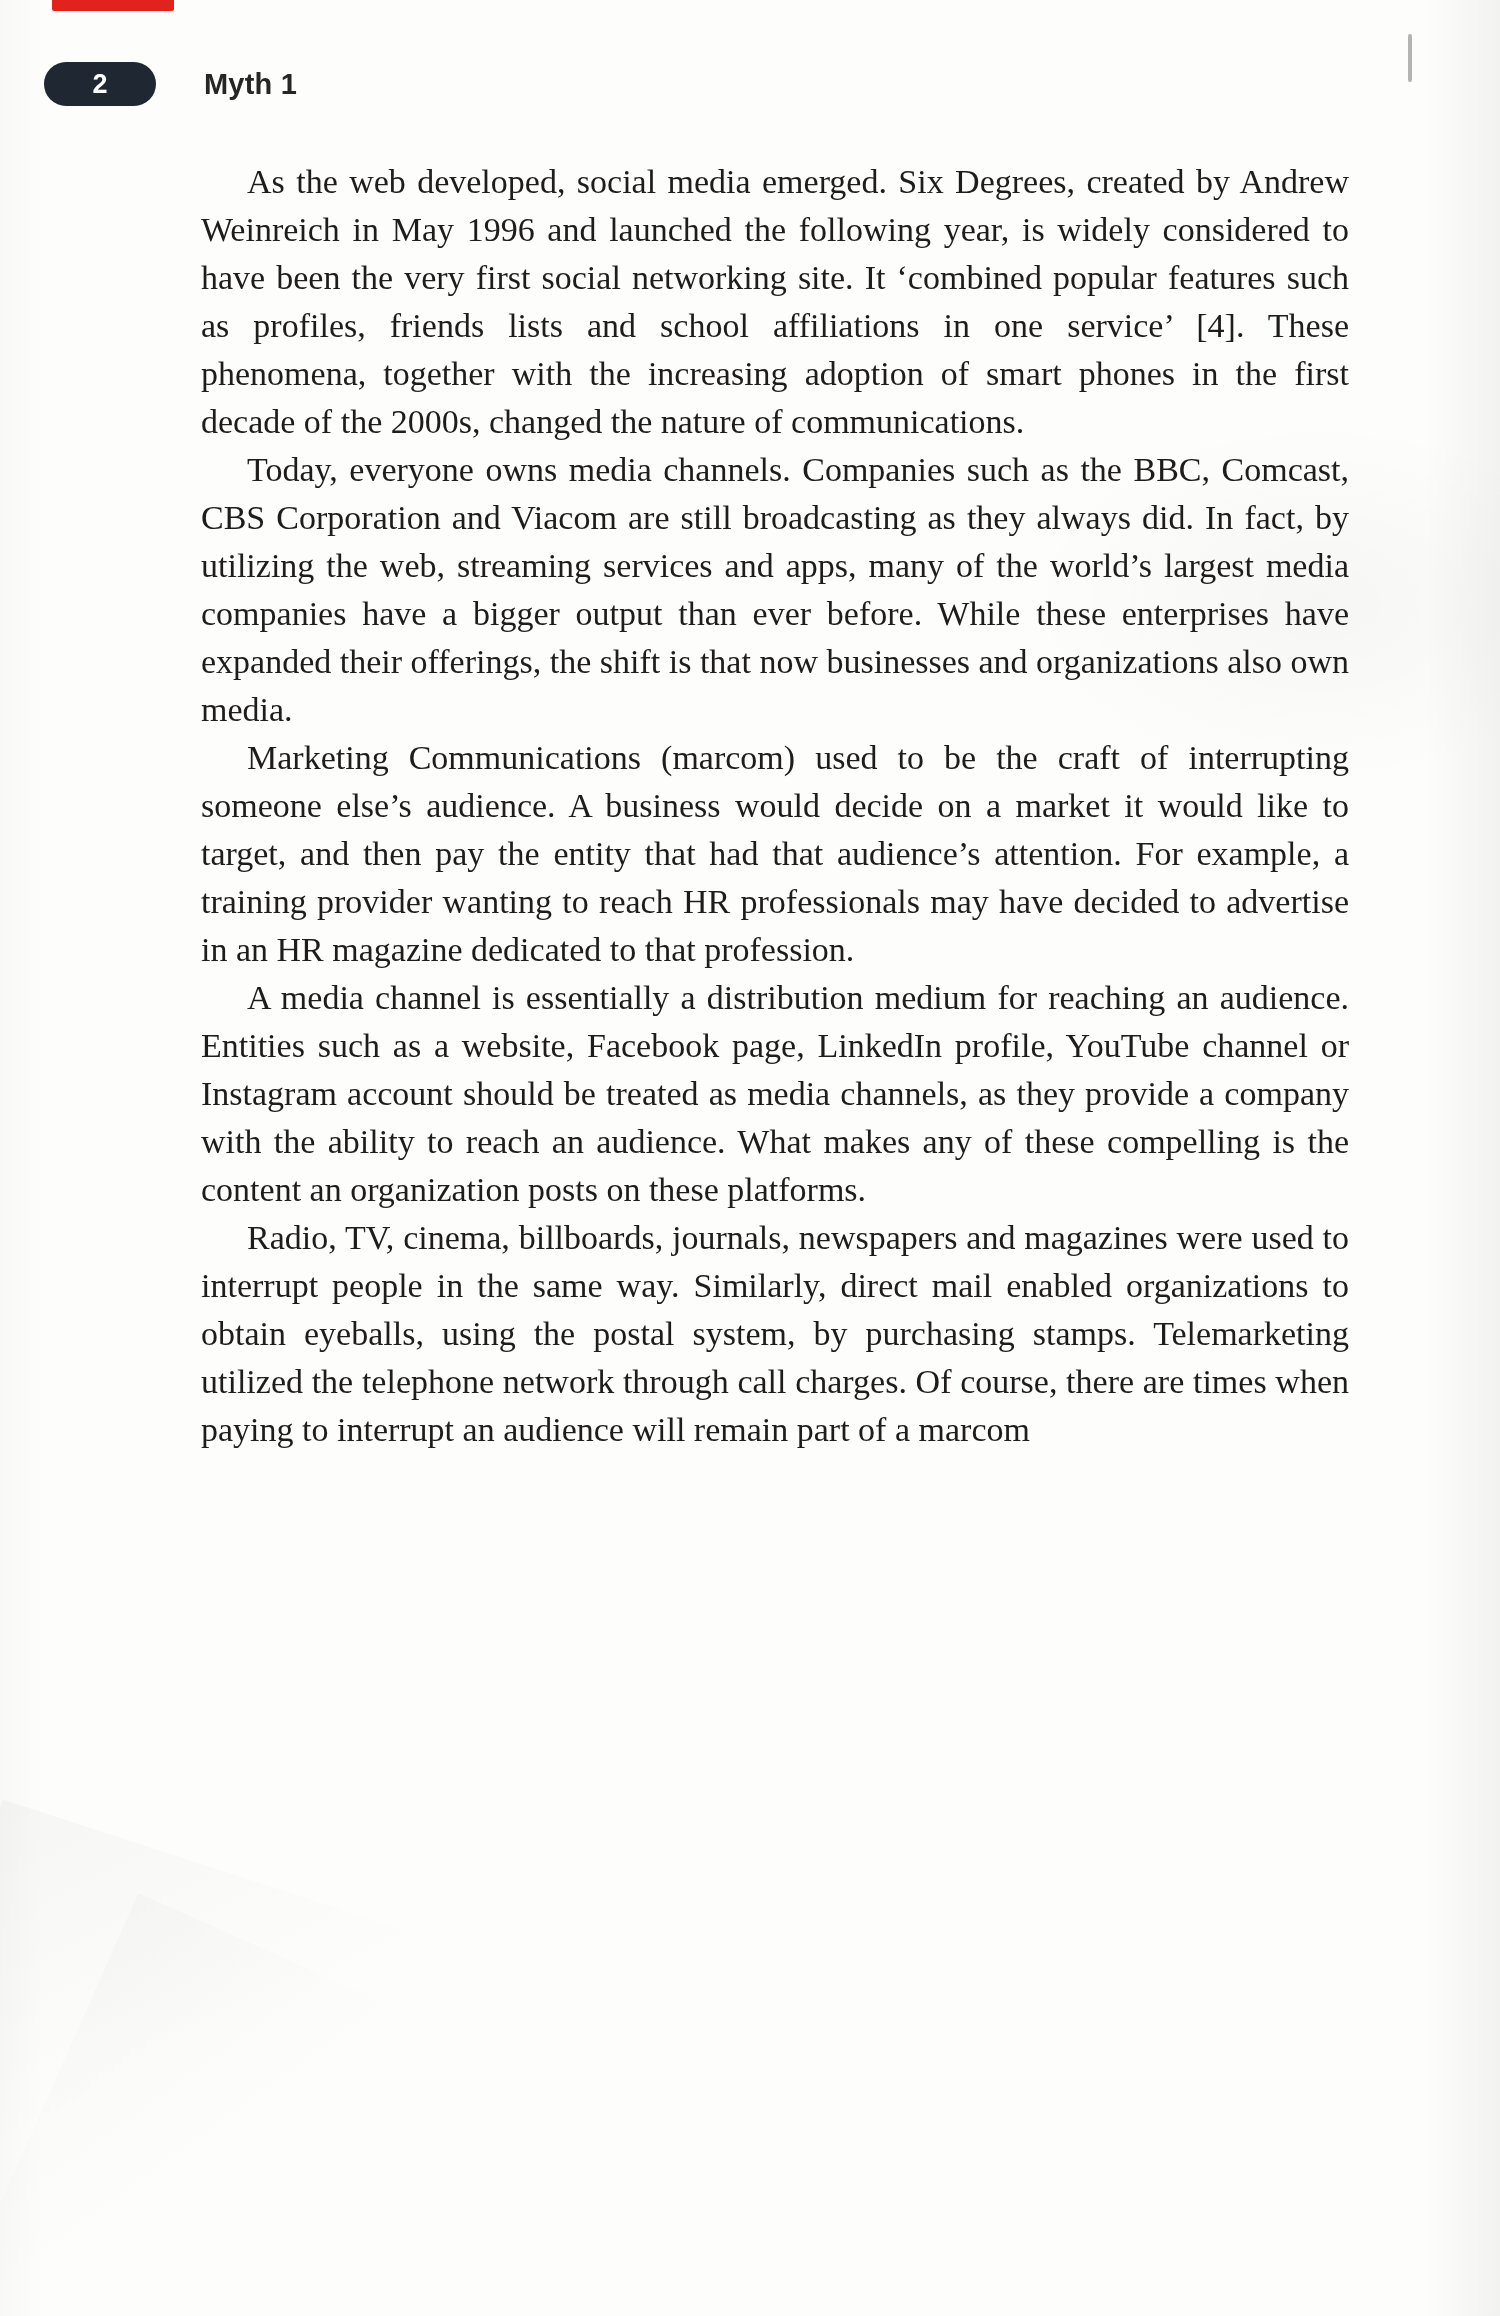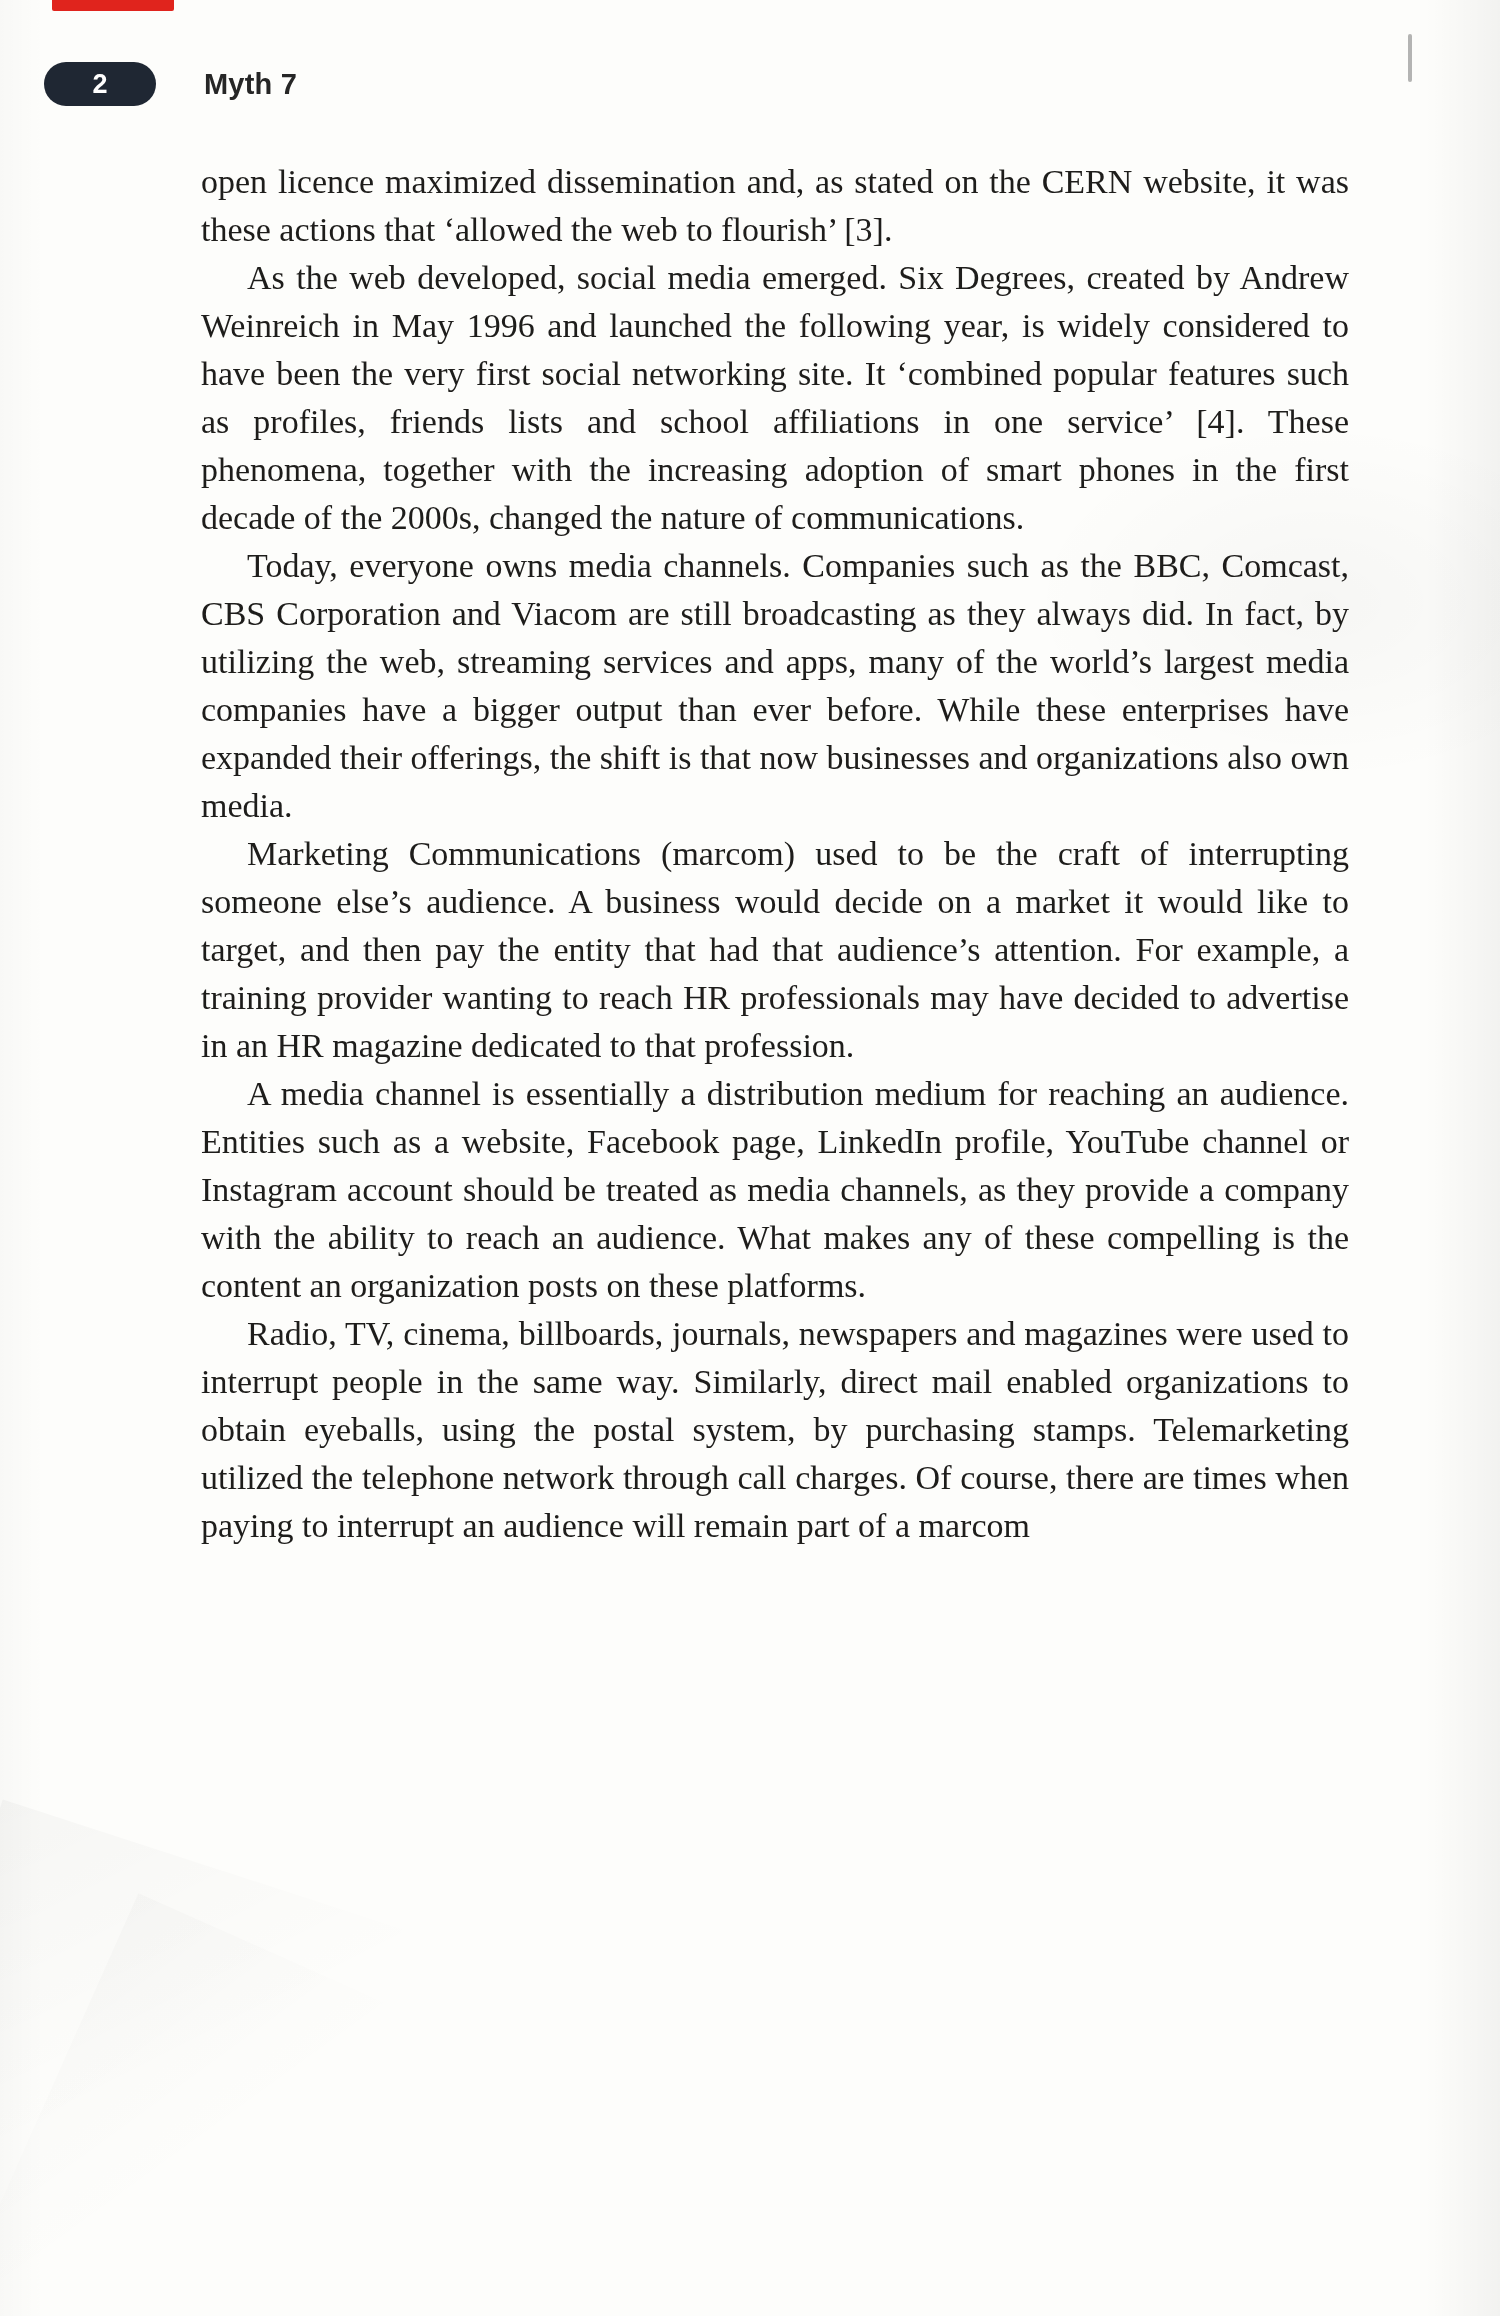--- a/index.html
+++ b/index.html
@@ -122,25 +122,24 @@
   <div class="scan-vignette"></div>
   <div class="scan-streak-1"></div>
   <div class="scan-streak-2"></div>
   <div class="top-red-mark"></div>
   <div class="right-gray-tick"></div>
 
   <div class="header-row">
     <div class="page-number-badge">
       <span>2</span>
     </div>
-    <div class="chapter-header">Myth 7</div>
+    <div class="chapter-header">Myth 1</div>
   </div>
 
   <div class="body-text">
-    <p>open licence maximized dissemination and, as stated on the CERN website, it was these actions that ‘allowed the web to flourish’ [3].</p>
     <p class="indent">As the web developed, social media emerged. Six Degrees, created by Andrew Weinreich in May 1996 and launched the following year, is widely considered to have been the very first social networking site. It ‘combined popular features such as profiles, friends lists and school affiliations in one service’ [4]. These phenomena, together with the increasing adoption of smart phones in the first decade of the 2000s, changed the nature of communications.</p>
     <p class="indent">Today, everyone owns media channels. Companies such as the BBC, Comcast, CBS Corporation and Viacom are still broadcasting as they always did. In fact, by utilizing the web, streaming services and apps, many of the world’s largest media companies have a bigger output than ever before. While these enterprises have expanded their offerings, the shift is that now businesses and organizations also own media.</p>
     <p class="indent">Marketing Communications (marcom) used to be the craft of interrupting someone else’s audience. A business would decide on a market it would like to target, and then pay the entity that had that audience’s attention. For example, a training provider wanting to reach HR professionals may have decided to advertise in an HR magazine dedicated to that profession.</p>
     <p class="indent">A media channel is essentially a distribution medium for reaching an audience. Entities such as a website, Facebook page, LinkedIn profile, YouTube channel or Instagram account should be treated as media channels, as they provide a company with the ability to reach an audience. What makes any of these compelling is the content an organization posts on these platforms.</p>
     <p class="indent">Radio, TV, cinema, billboards, journals, newspapers and magazines were used to interrupt people in the same way. Similarly, direct mail enabled organizations to obtain eyeballs, using the postal system, by purchasing stamps. Telemarketing utilized the telephone network through call charges. Of course, there are times when paying to interrupt an audience will remain part of a marcom</p>
   </div>
 
 </div>
 
 </body></html>

